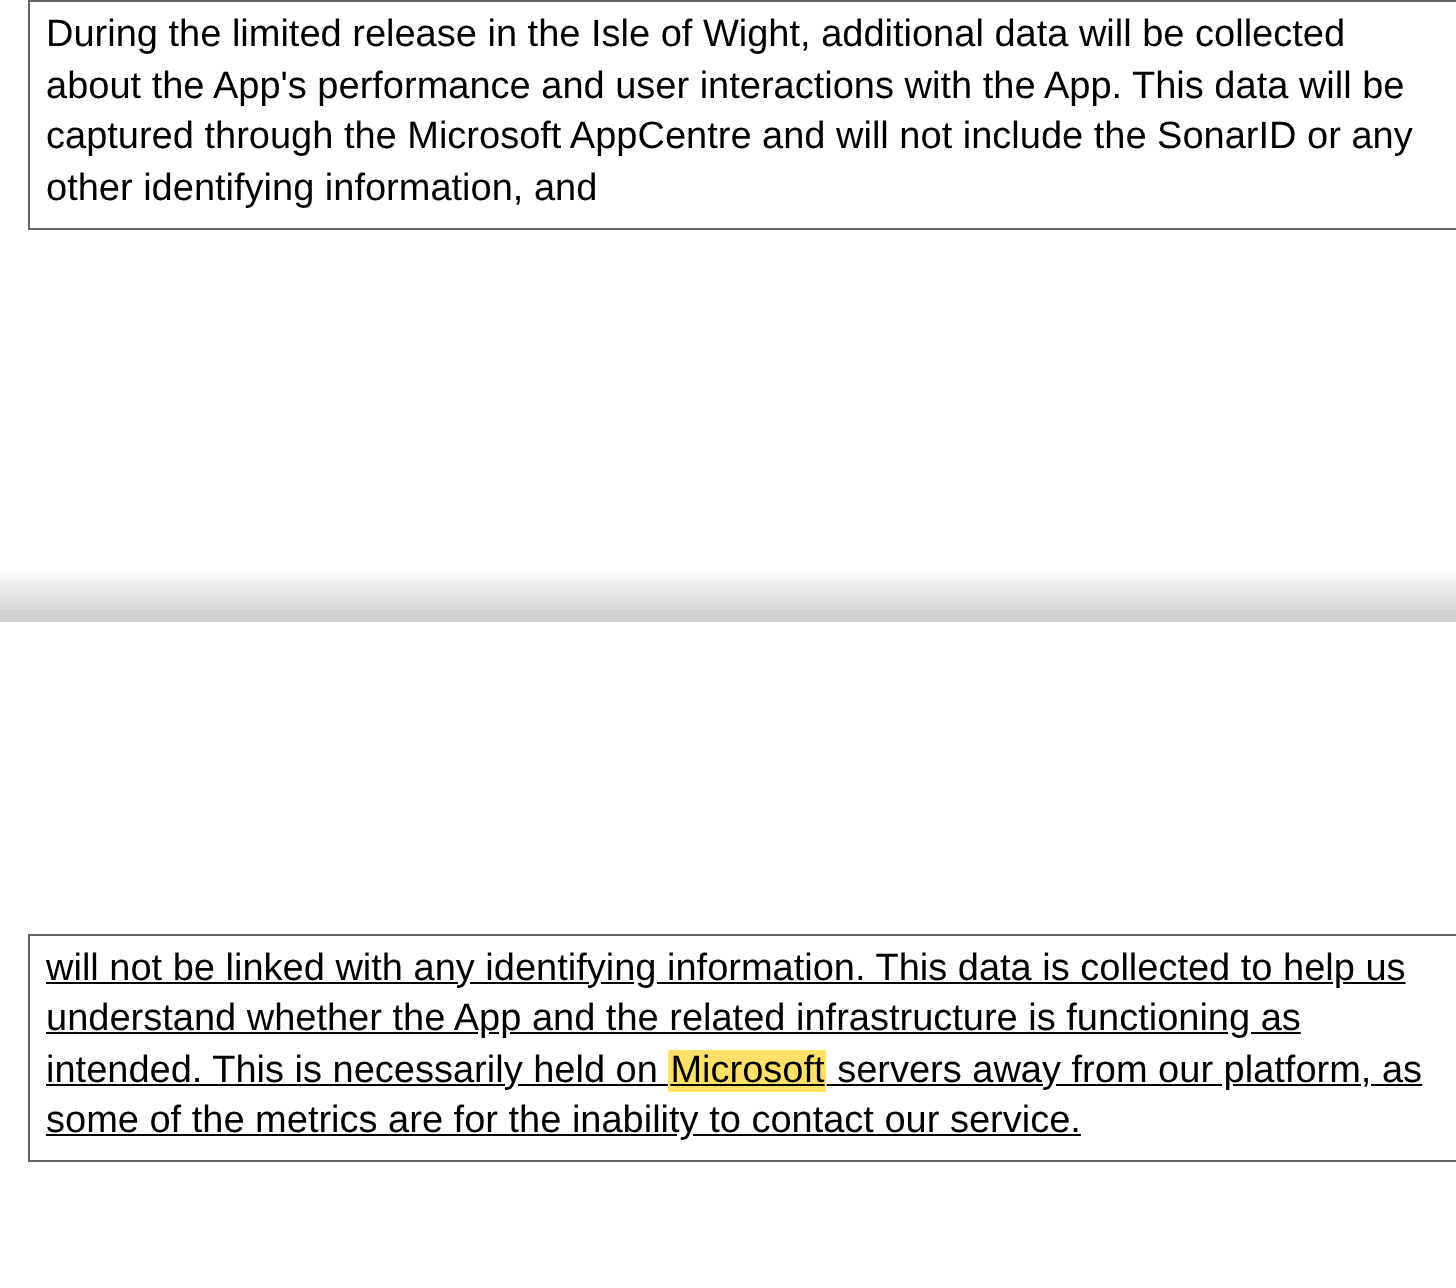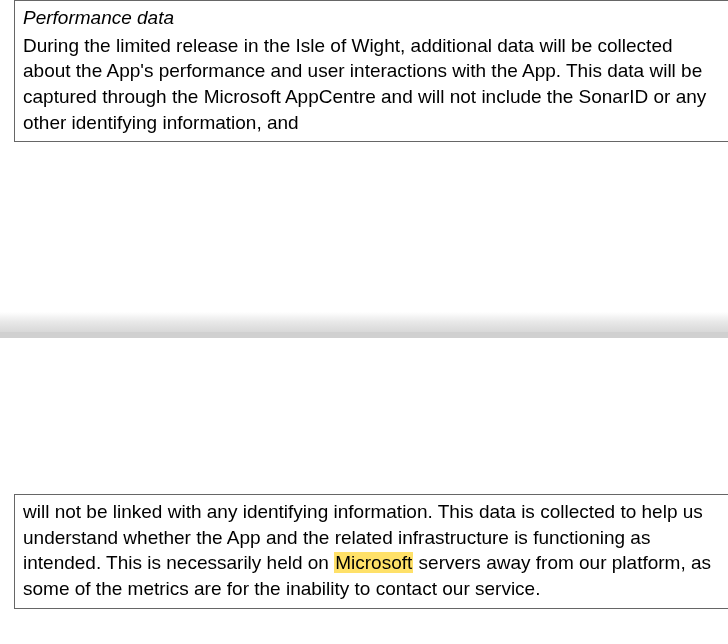--- a/index.html
+++ b/index.html
@@ -28,20 +28,21 @@
       margin-left: 14px;
       margin-right: 0;
       border-right: none;
       border-bottom: 1px solid #666;
     }
     .bottom-cell {
       margin-left: 14px;
       margin-right: 0;
       border-right: none;
       border-top: 1px solid #666;
+      text-decoration: underline;
     }
     .heading-italic {
       font-style: italic;
       font-weight: normal;
       display: block;
       margin-bottom: 2px;
     }
     .gap-between-pages {
       height: 352px;
       position: relative;
@@ -68,21 +69,20 @@
     }
     .paragraph {
       display: inline;
     }
   </style>
 </head>
 <body>
 
 <div class="page-section">
   <div class="table-cell top-cell">
-    <span class="heading-italic">Performance data</span>
     <span class="paragraph">During the limited release in the Isle of Wight, additional data will be collected about the App's performance and user interactions with the App. This data will be captured through the Microsoft AppCentre and will not include the SonarID or any other identifying information, and</span>
   </div>
 </div>
 
 <div class="gap-between-pages">
   <div class="gap-shadow-top"></div>
   <div class="gap-shadow-bottom"></div>
 </div>
 
 <div class="page-section">

